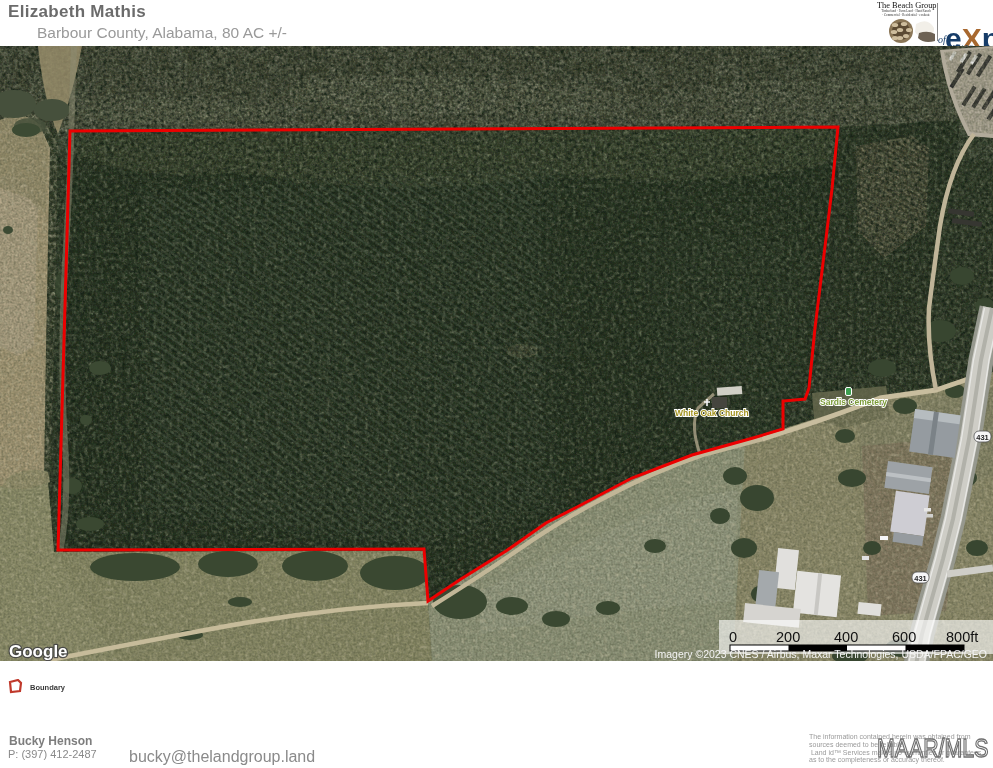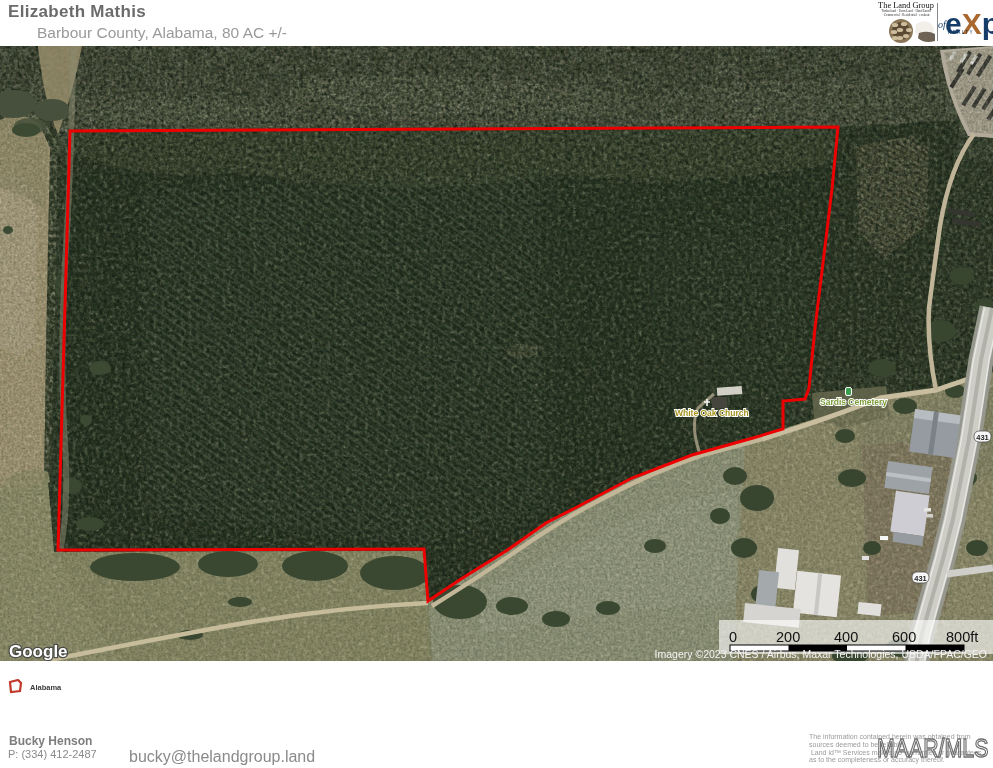--- a/index.html
+++ b/index.html
@@ -10,21 +10,21 @@
 </head>
 <body>
 <div id="page">
 
 <div class="abs" style="left:8px;top:2px;">
   <div style="font-size:17px;font-weight:bold;color:#6b6b6b;letter-spacing:0.3px;">Elizabeth Mathis</div>
   <div style="font-size:15.5px;color:#9a9a9a;margin-top:2px;margin-left:29px;">Barbour County, Alabama, 80 AC +/-</div>
 </div>
 
 <div class="abs" style="left:877px;top:1px;width:58px;height:43px;font-family:'Liberation Serif',serif;text-align:center;">
-  <div style="font-size:8.4px;color:#111;white-space:nowrap;">The Land Group</div>
+  <div style="font-size:8.4px;color:#111;white-space:nowrap;">The Beach Group</div>
   <div style="font-size:3.2px;color:#333;line-height:3.6px;">Timberland · Farm Land · Hunt Ranch<br>· Commercial · Residential · evaluate</div>
   <svg width="50" height="28" viewBox="0 0 50 28" style="margin-top:0px;margin-left:9px;">
     <ellipse cx="15" cy="14" rx="12" ry="12" fill="#8a7657"></ellipse>
     <ellipse cx="15" cy="14" rx="9" ry="9" fill="#5b4a33"></ellipse>
     <g fill="#cdbc9c">
       <ellipse cx="9" cy="8" rx="3.2" ry="2"></ellipse>
           <ellipse cx="18" cy="7" rx="3.2" ry="2"></ellipse>
       <ellipse cx="23" cy="13" rx="3" ry="2"></ellipse>
           <ellipse cx="8" cy="15" rx="3.2" ry="2"></ellipse>
       <ellipse cx="14" cy="21" rx="3.2" ry="2"></ellipse>
@@ -32,21 +32,21 @@
       <ellipse cx="14" cy="13" rx="3.2" ry="2"></ellipse>
           <ellipse cx="9" cy="21" rx="3" ry="2"></ellipse>
     </g>
     <path d="M30 7 Q42 0 48 11 Q49 17 42 19 Q33 21 29 15 Z" fill="#f2efe8"></path>
     <path d="M33 16 Q42 13 49 17 L49 24 Q38 27 32 21 Z" fill="#6d6254"></path>
   </svg>
 </div>
 
 <div class="abs" style="left:937px;top:3px;width:1px;height:38px;background:#888;"></div>
 
-<div class="abs" style="left:938px;top:8px;width:54px;height:30px;">
+<div class="abs" style="left:938px;top:23px;width:54px;height:30px;">
   <div style="font-family:'Liberation Serif',serif;font-style:italic;font-size:10px;color:#163c68;position:absolute;left:0;top:11px;">of</div>
   <div style="position:absolute;left:7px;top:-1px;font-size:30px;font-weight:bold;color:#163c68;text-align:right;">e<span style="color:#a8682f;">X</span>p</div>
   <div style="position:absolute;left:10px;top:22px;font-size:4.6px;color:#163c68;letter-spacing:1.4px;">REALTY</div>
 </div>
 
 <div class="abs" style="left:0;top:46px;width:993px;height:615px;">
 <svg width="993" height="615" viewBox="0 0 993 615">
   <defs>
     <filter id="speckD" x="0" y="0" width="100%" height="100%">
       <feTurbulence type="fractalNoise" baseFrequency="0.28" numOctaves="3" seed="7" result="n"></feTurbulence>
@@ -303,25 +303,25 @@
     <text x="9" y="611" fill="none" stroke="#444444" stroke-width="2.4" opacity="0.9">Google</text>
     <text x="9" y="611" fill="#ffffff">Google</text>
   </g>
 </svg>
 </div>
 
 <svg class="abs" style="left:8px;top:679px;" width="16" height="15" viewBox="0 0 16 15">
   <polygon points="2,3 10,1 13,4 12,12 3,13" fill="none" stroke="#c0392b" stroke-width="2.2"></polygon>
 </svg>
 
-<div class="abs" style="left:30px;top:683px;font-size:7.5px;font-weight:bold;color:#3a3a3a;">Alabama</div>
+<div class="abs" style="left:30px;top:683px;font-size:7.5px;font-weight:bold;color:#3a3a3a;">Boundary</div>
 
 <div class="abs" style="left:9px;top:734px;font-size:12px;font-weight:bold;color:#7d7d7d;">Bucky Henson</div>
 
-<div class="abs" style="left:8px;top:748px;font-size:11px;color:#8a8a8a;">P: (334) 412-2487</div>
+<div class="abs" style="left:8px;top:748px;font-size:11px;color:#8a8a8a;">P: (397) 412-2487</div>
 
 <div class="abs" style="left:129px;top:748px;font-size:16px;color:#8a8a8a;">bucky@thelandgroup.land</div>
 
 
 <div class="abs" style="left:777px;top:731px;width:27px;height:33px;background:#1d1d1b;border-radius:8px;margin-top:40px;">
   <div style="position:absolute;left:4px;top:7px;font-size:15px;font-weight:bold;color:#fff;">id<span style="color:#c03a2b;">.</span></div>
 </div>
 
 <div class="abs" style="left:809px;top:733px;width:180px;font-size:7px;line-height:7.8px;color:#9a9a9a;">The information contained herein was obtained from sources deemed to be reliable.<br>&nbsp;Land id™ Services makes no warranties or guarantees as to the completeness or accuracy thereof.</div>
 

